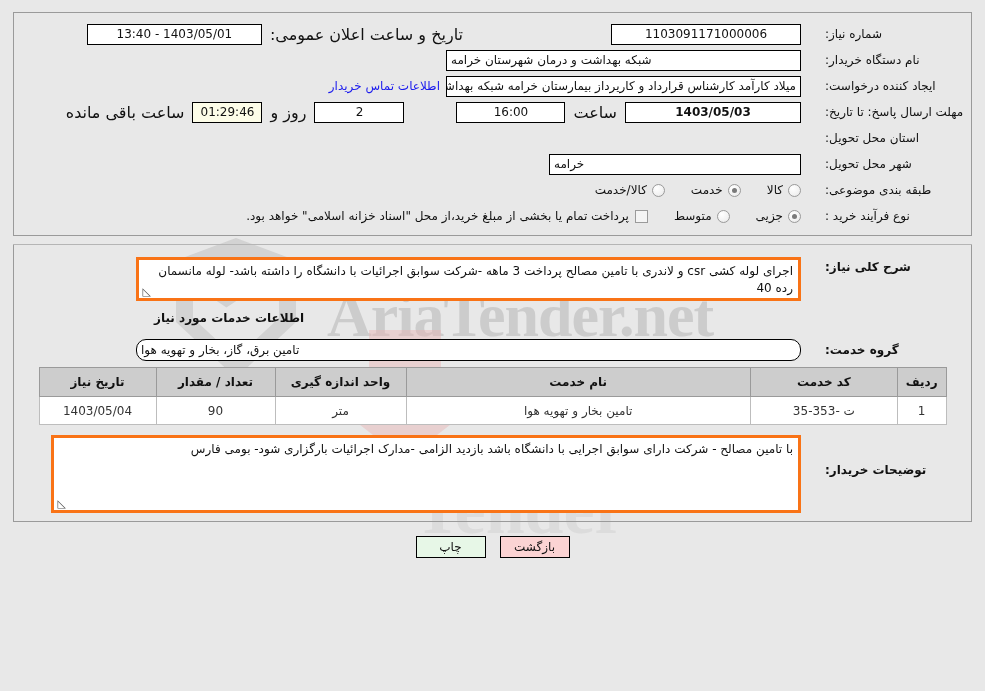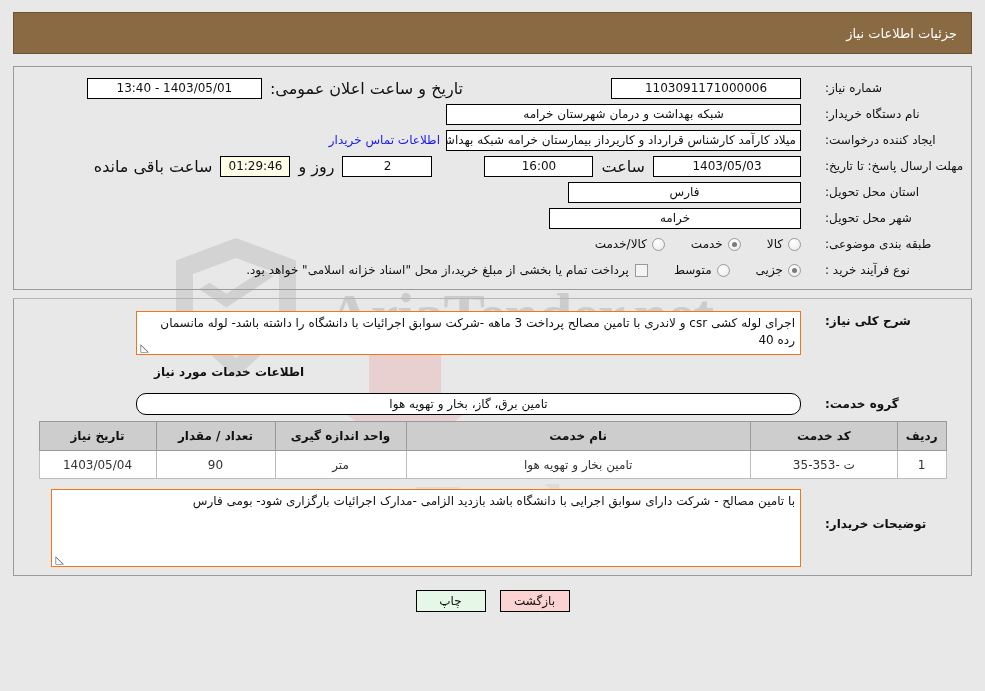--- a/index.html
+++ b/index.html
@@ -143,34 +143,34 @@
     background: #ffffff;
     box-sizing: border-box;
     height: 21px;
     line-height: 19px;
     font-size: 12px;
     padding: 0 4px;
     overflow: hidden;
     white-space: nowrap;
   }
   .box.center { text-align: center; }
-  .box.right  { text-align: center; }
+  .box.right  { text-align: left; }
   .box.cream  { background: #fdfde8; }
 
   .inline-lbl {
     font-size: 16px;
     padding: 0 8px;
     white-space: nowrap;
   }
 
   
   .w-need-no   { width: 190px; }
   .w-org       { width: 355px; }
   .w-creator   { width: 355px; }
-  .w-date      { width: 148px; }
+  .w-date      { width: 176px; font-weight: bold; }
   .w-announce  { width: 175px; }
   .w-time      { width: 109px; }
   .w-days      { width: 90px; }
   .w-timer     { width: 70px; }
   .w-province  { width: 233px; }
   .w-city      { width: 252px; }
   .w-group     { width: 665px; border-radius: 10px; }
 
   
   .radio-group {
@@ -219,21 +219,21 @@
   .link {
     color: #1a1aee;
     font-size: 12px;
     text-decoration: none;
     white-space: nowrap;
     padding: 0 6px;
   }
 
   
   .ta {
-    border: 1px solid #f97316;
+    border: 3px solid #f97316;
     background: #ffffff;
     box-sizing: border-box;
     position: relative;
     font-size: 12px;
     padding: 3px 5px 0 5px;
     line-height: 17px;
     overflow: hidden;
   }
   .ta .grip {
     position: absolute;
@@ -321,23 +321,20 @@
 <div class="watermark">
   <div class="wm-shield"></div>
   <div class="wm-tick"></div>
   <div class="wm-text">AriaTender.net</div>
   <div class="wm-arrow"></div>
   <div class="wm-text2">Tender</div>
 </div>
 
 <div class="page">
 
-  <div class="title-bar">
-    <span class="title">جزئیات اطلاعات نیاز</span>
-  </div>
 
   <div class="panel">
 
     <div class="row">
       <div class="lbl lbl-w">شماره نیاز:</div>
       <div class="box center w-need-no">1103091171000006</div>
       <div style="flex:0 0 140px"></div>
       <div class="inline-lbl">تاریخ و ساعت اعلان عمومی:</div>
       <div class="box center w-announce">1403/05/01 - 13:40</div>
       <div style="flex:1 1 auto"></div>
@@ -364,21 +361,20 @@
       <div style="flex:0 0 52px"></div>
       <div class="box center w-days">2</div>
       <div class="inline-lbl">روز و</div>
       <div class="box center cream w-timer">01:29:46</div>
       <div class="inline-lbl">ساعت باقی مانده</div>
       <div style="flex:1 1 auto"></div>
     </div>
 
     <div class="row">
       <div class="lbl lbl-w">استان محل تحویل:</div>
-      <div class="box right w-province">فارس</div>
       <div style="flex:1 1 auto"></div>
     </div>
 
     <div class="row">
       <div class="lbl lbl-w">شهر محل تحویل:</div>
       <div class="box right w-city">خرامه</div>
       <div style="flex:1 1 auto"></div>
     </div>
 
     <div class="row">

